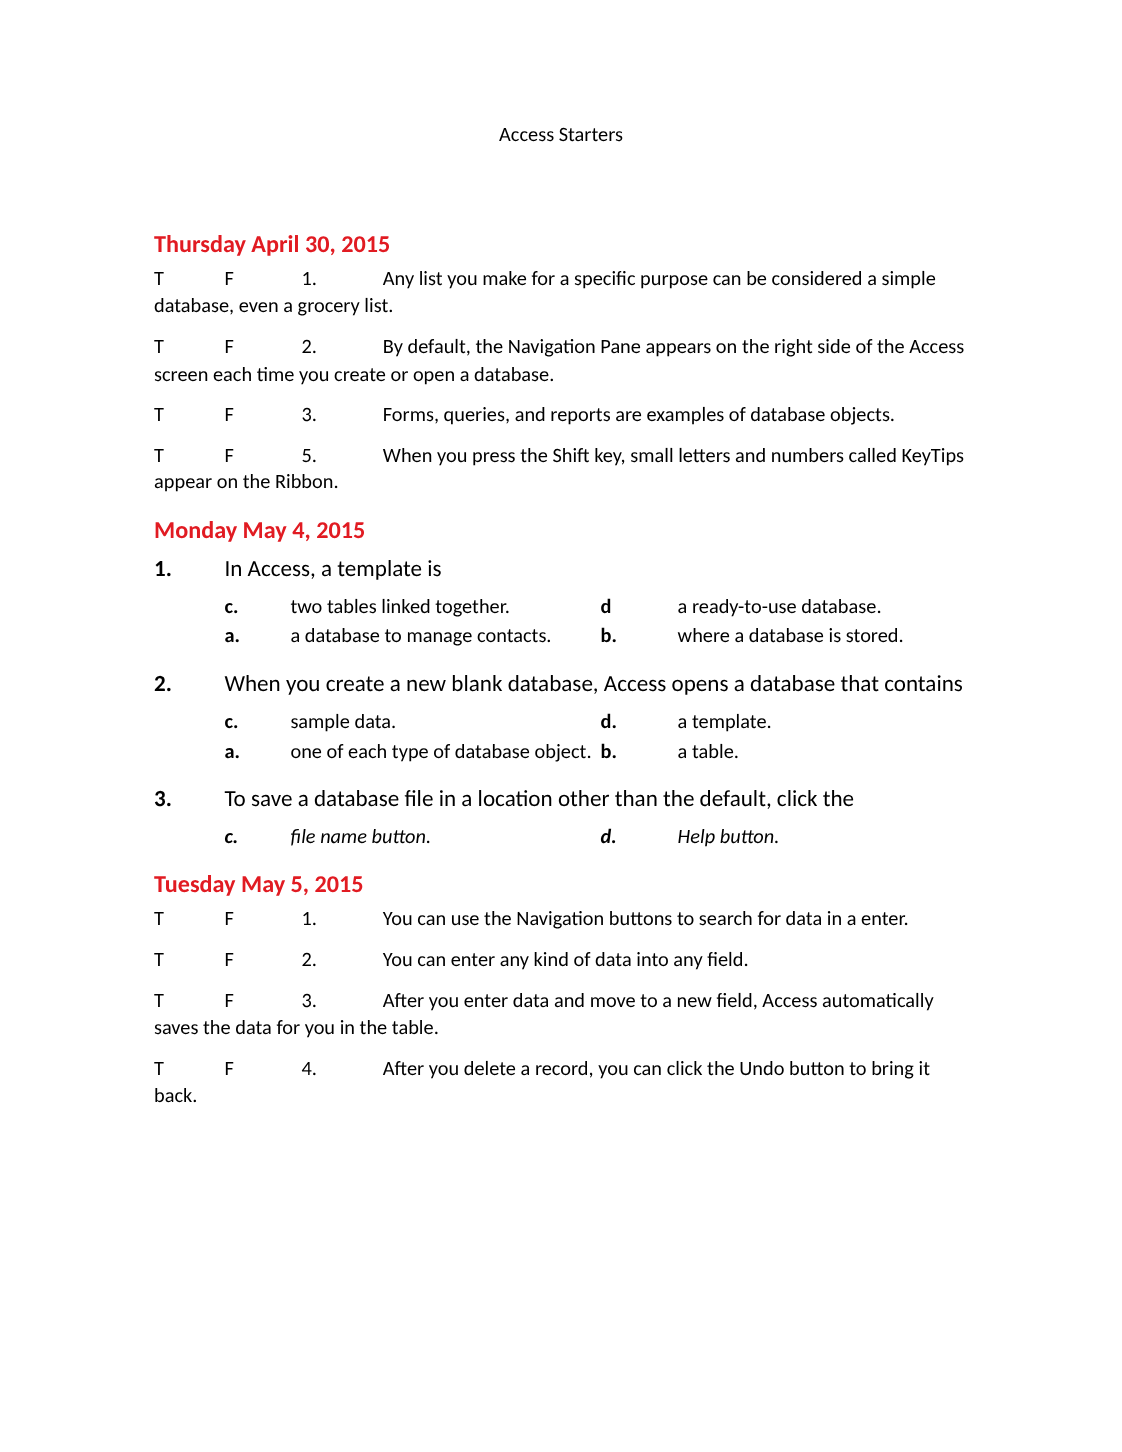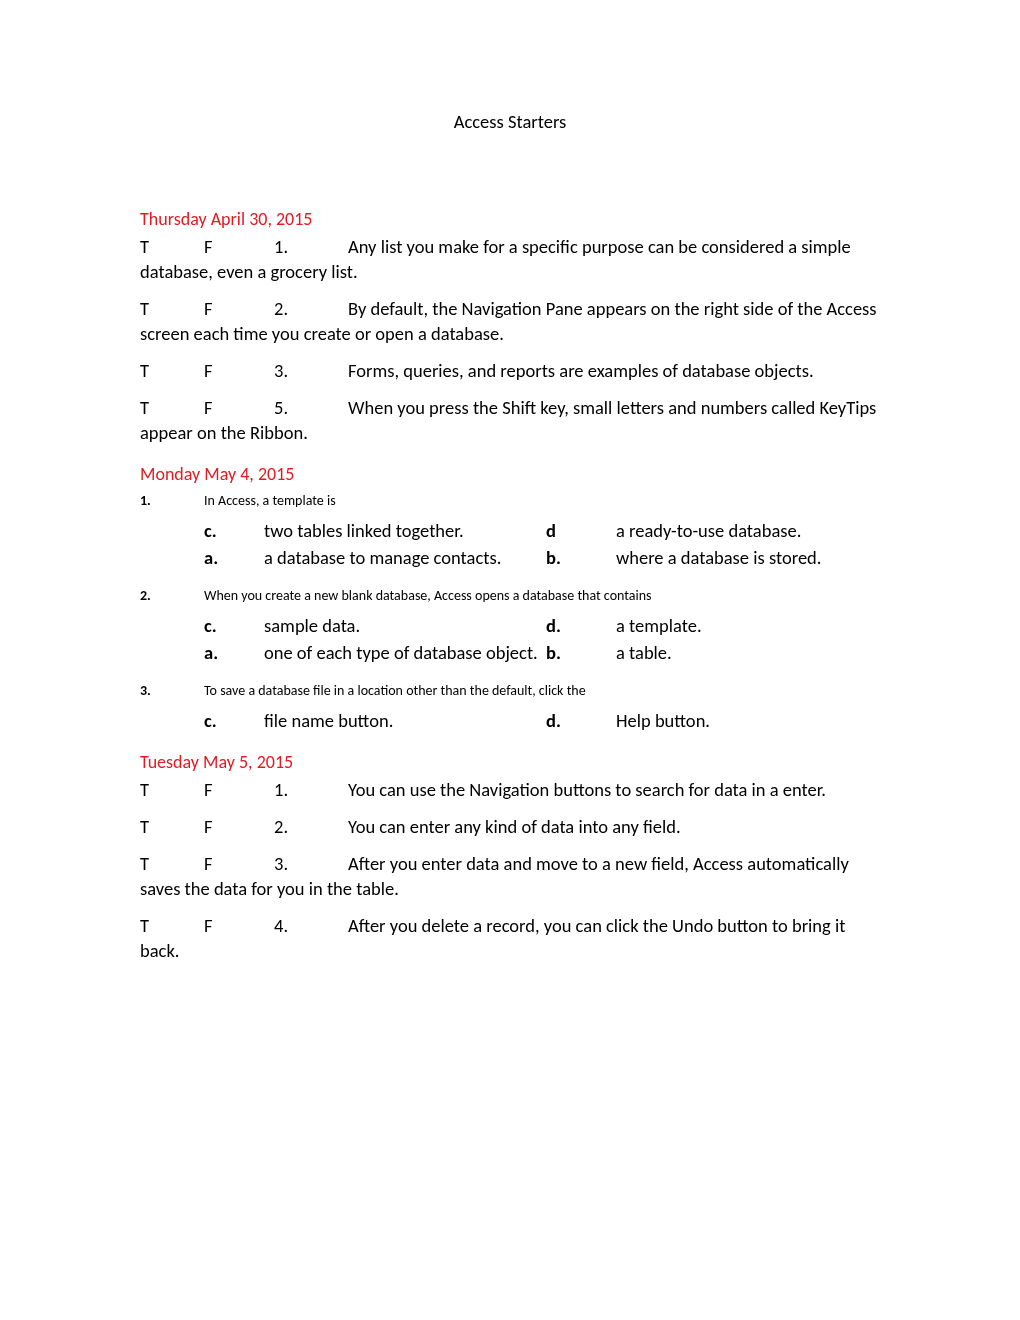--- a/index.html
+++ b/index.html
@@ -13,41 +13,41 @@
       font-size: 18.5px;
       line-height: 1.35;
     }
     .doc-title {
       text-align: center;
       font-size: 18.5px;
       margin-bottom: 72px;
     }
     .date-heading {
       color: #e11b22;
-      font-weight: normal;
-      font-size: 18px;
+      font-weight: bold;
+      font-size: 22px;
       margin-top: 16px;
       margin-bottom: 4px;
     }
     .tf-block { margin-bottom: 12px; }
     .tf-row { font-size: 18.5px; }
     .col-t { display:inline-block; width: 64px; }
     .col-f { display:inline-block; width: 70px; }
     .col-n { display:inline-block; width: 74px; }
-    .mc-q { font-size:14px; margin-top:6px; margin-bottom:8px; }
+    .mc-q { font-size:21px; margin-top:6px; margin-bottom:8px; }
     .mc-q-num { display:inline-block; width:64px; font-weight:bold; }
     .mc-q-text { display:inline-block; }
     .mc-row { font-size:18.5px; margin-left:64px; margin-bottom:2px; }
     .mc-letter-a { display:inline-block; width:60px; font-weight:bold; }
     .mc-text-a   { display:inline-block; width:282px; }
     .mc-letter-b { display:inline-block; width:70px; font-weight:bold; }
     .mc-text-b   { display:inline-block; }
     .mc-block { margin-bottom:16px; }
     .mc-block-loose .mc-row { margin-bottom:16px; }
-    .mc-block-loose .mc-row:last-child { margin-bottom:0; }
+    .mc-block-loose .mc-row:last-child { margin-bottom:0;font-style:italic; }
   </style>
 </head>
 <body>
 
 <div class="doc-title">Access Starters</div>
 
 <div id="content">
     <div class="date-heading">Thursday April 30, 2015</div>
     <div class="tf-block">
       <div class="tf-row"><span class="col-t">T</span><span class="col-f">F</span><span class="col-n">1.</span><span>Any list you make for a specific purpose can be considered a simple database, even a grocery list.</span></div>

